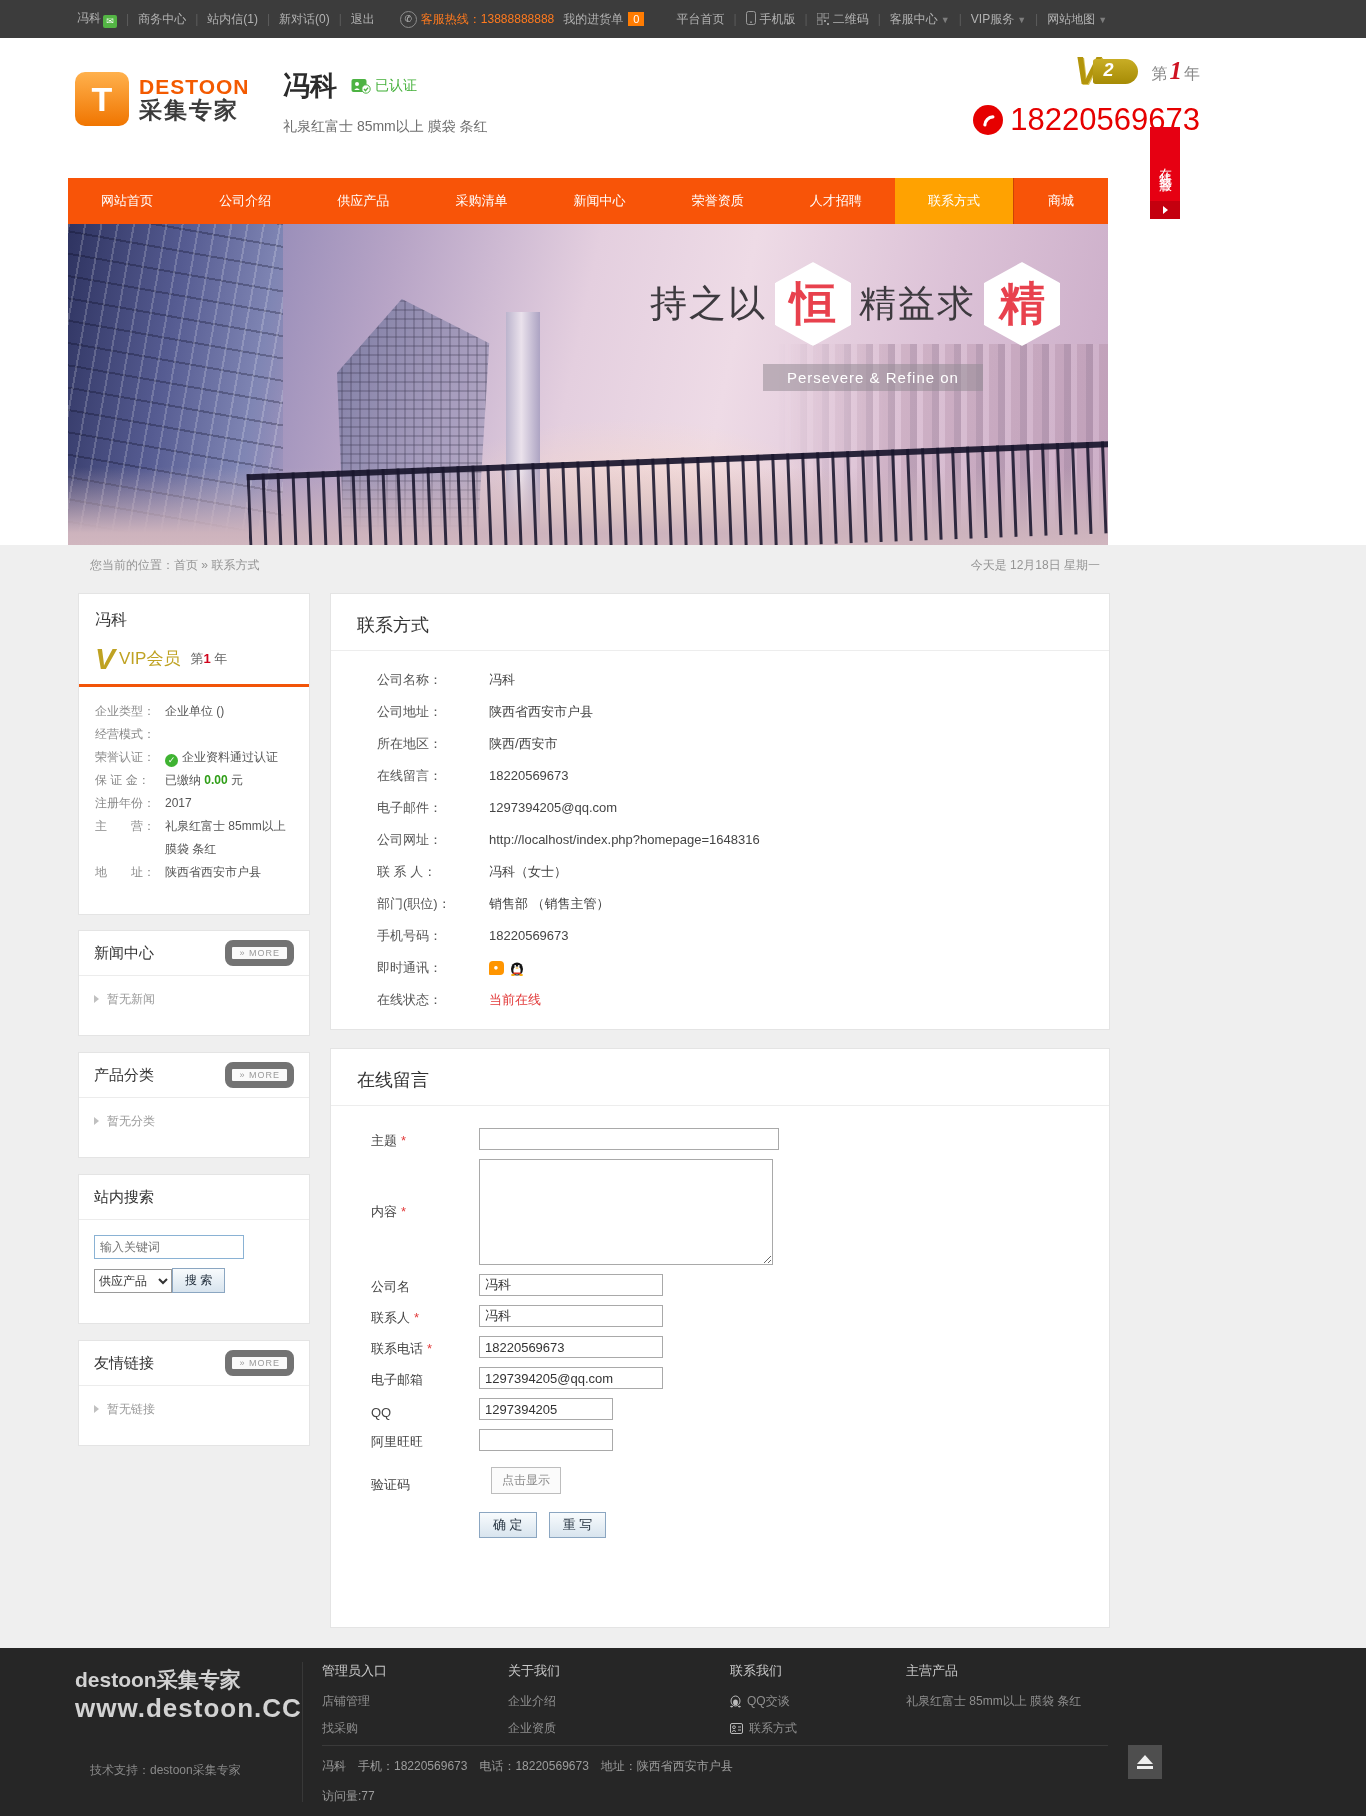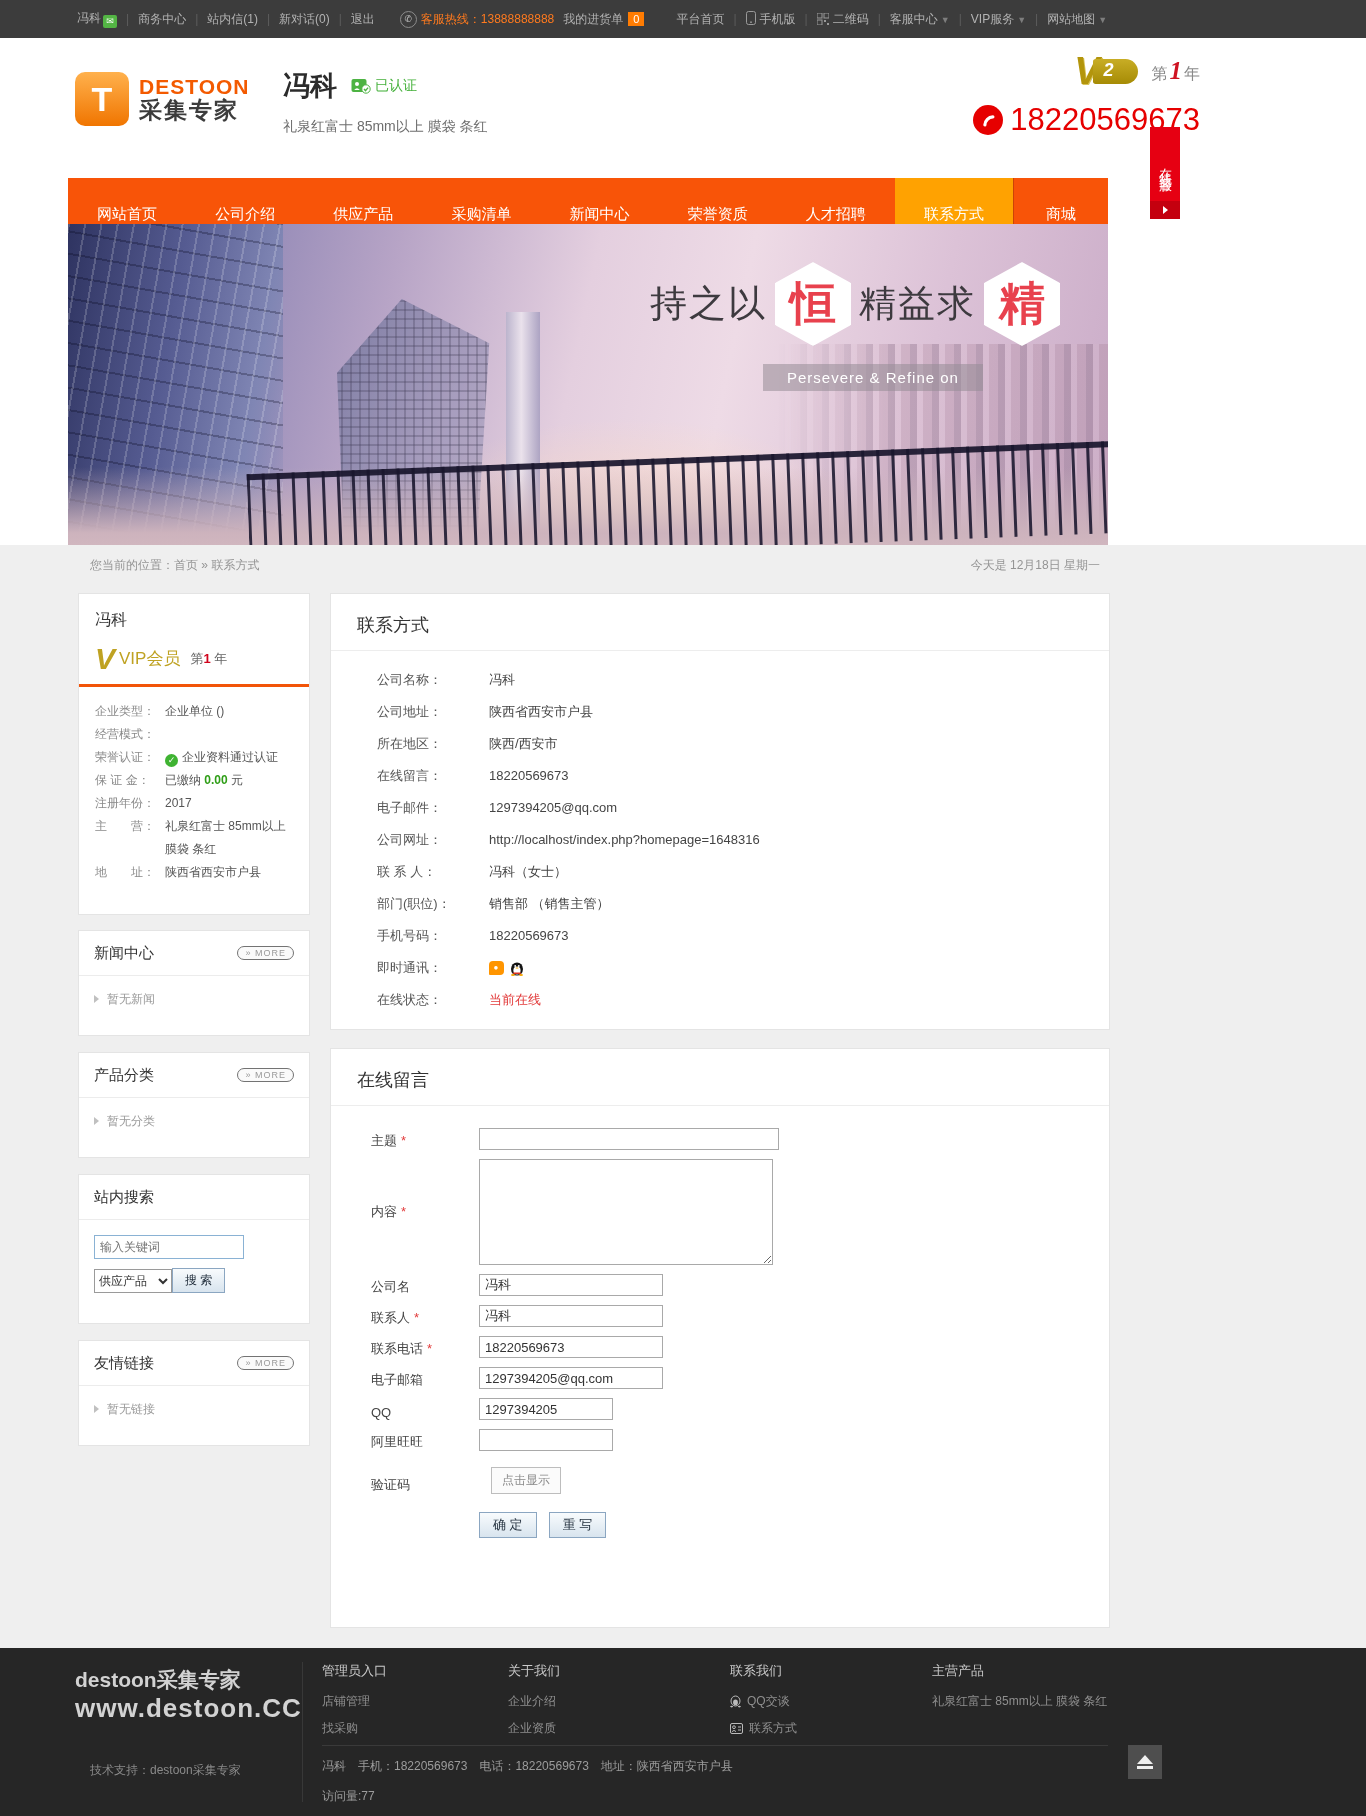--- a/index.html
+++ b/index.html
@@ -35,21 +35,21 @@
   .v2{display:flex;align-items:center;font-style:italic;font-weight:bold;}
   .v2-v{color:#b3950c;font-size:38px;line-height:30px;text-shadow:1px 1px 0 #d8c35a;}
   .v2-pill{margin-left:-6px;background:linear-gradient(#c8ad25,#a68b05);color:#fff;font-size:18px;border-radius:3px 14px 14px 3px;padding:1px 24px 3px 10px;}
   .yr{margin-left:14px;color:#8a8a8a;font-size:16px;}
   .yr b{color:#cf1322;font-size:25px;font-style:italic;font-family:"Liberation Serif","DejaVu Serif",serif;margin:0 2px;}
   .phonerow{display:flex;align-items:center;justify-content:flex-end;margin-top:16px;}
   .ph-ic{width:30px;height:30px;border-radius:50%;background:#e60000;display:flex;align-items:center;justify-content:center;margin-right:7px;}
   .ph-num{color:#e60000;font-size:31px;letter-spacing:0;}
   
   .nav{position:absolute;top:178px;left:68px;width:1040px;height:46px;background:#f85408;display:flex;}
-  .nav-item{flex:1;display:flex;align-items:flex-end;justify-content:center;color:#fff;font-size:15px;cursor:pointer;white-space:nowrap;}
+  .nav-item{flex:1;display:flex;align-items:center;justify-content:center;color:#fff;font-size:13px;cursor:pointer;white-space:nowrap;}
   .nav-item.active{background:#ffa201;}
   .nav-item.shop{flex:0 0 94px;border-left:1px solid rgba(0,0,0,0.18);}
   
   .banner{position:absolute;top:224px;left:68px;width:1040px;height:353px;overflow:hidden;
     background:linear-gradient(102deg,#5e6096 0%,#8d85b4 14%,#b7a4c6 30%,#e4cfdf 48%,#eedbe6 62%,#dcc2d7 80%,#c9abc7 100%);}
   .bn-glow{position:absolute;left:30%;top:55%;width:500px;height:260px;background:radial-gradient(closest-side,rgba(255,235,205,0.95),rgba(255,220,190,0.35) 55%,transparent);}
   .bn-bld-l{position:absolute;left:0;top:0;width:215px;height:321px;
     background:linear-gradient(100deg,#2e3360 0%,#565c92 45%,#8086b4 80%,transparent 100%);}
   .bn-bld-l:after{content:"";position:absolute;inset:0;background:repeating-linear-gradient(100deg,rgba(255,255,255,0.18) 0 2px,transparent 2px 16px),repeating-linear-gradient(10deg,rgba(0,0,20,0.25) 0 2px,transparent 2px 22px);}
   .bn-bld-c{position:absolute;left:255px;top:75px;width:175px;height:246px;clip-path:polygon(12% 100%,8% 30%,45% 0,95% 18%,88% 100%);background:linear-gradient(115deg,#6a6f96,#9a94b6 60%,#b4a9c4);opacity:0.75;}
@@ -80,21 +80,21 @@
   .vip-yr{margin-left:10px;font-size:13px;color:#666;}
   .vip-yr b{color:#d0021b;}
   .orange-line{height:3px;background:#f25408;margin:14px -16px 13px -16px;}
   .f-row{display:flex;font-size:12px;line-height:23px;}
   .f-label{flex:none;width:70px;color:#8a8a8a;}
   .f-val{flex:1;color:#555;}
   .green-amt{color:#2f9e17;font-weight:bold;}
   .chk{display:inline-block;width:13px;height:13px;border-radius:50%;background:#3fb332;color:#fff;font-size:9px;line-height:13px;text-align:center;margin-right:4px;vertical-align:-2px;}
   .card-hd{height:44px;display:flex;align-items:center;justify-content:space-between;padding:0 15px;border-bottom:1px solid #ececec;}
   .card-hd-t{font-size:15px;color:#333;}
-  .more{font-size:9px;color:#9a9a9a;border:1px solid #737373;border-radius:8px;padding:1px 7px;letter-spacing:1px;cursor:pointer;background:#fafafa;white-space:nowrap;}
+  .more{font-size:9px;color:#9a9a9a;border:7px solid #737373;border-radius:8px;padding:1px 7px;letter-spacing:1px;cursor:pointer;background:#fafafa;white-space:nowrap;}
   .card-bd{padding:15px;font-size:12px;color:#9a9a9a;}
   .tri{display:inline-block;width:0;height:0;border-left:5px solid #c0c0c0;border-top:4px solid transparent;border-bottom:4px solid transparent;margin-right:8px;}
   .card2{top:930px;height:106px;}
   .card3{top:1052px;height:106px;}
   .card4{top:1174px;height:150px;}
   .card5{top:1340px;height:106px;}
   .srch-input{width:138px;height:22px;border:1px solid #8ab2d4;font-size:12px;padding:0 5px;color:#555;outline:none;}
   .srch-row2{margin-top:9px;display:flex;align-items:center;}
   .srch-sel{height:24px;font-size:12px;border:1px solid #9a9a9a;background:#fff;color:#333;width:78px;}
   .btn-classic{border:1px solid #8ba6c1;background:linear-gradient(#f8fbfd,#d8e4ee);font-size:12px;padding:3px 12px;color:#1f2c3a;cursor:pointer;}
@@ -127,21 +127,21 @@
   .btnrow .btn-classic{margin-left:0;margin-right:12px;padding:3px 13px;font-size:13px;}
   .btn-indent{width:108px;flex:none;}
   
   .footer{position:absolute;top:1648px;left:0;width:1366px;height:168px;background:#262626;font-size:12px;color:#9a9a9a;}
   .f-brand{position:absolute;left:75px;top:20px;color:#d2d2d2;font-weight:bold;line-height:1.18;}
   .f-b1{font-size:21px;}
   .f-b2{font-size:26px;letter-spacing:1px;}
   .f-support{position:absolute;left:90px;top:114px;color:#8a8a8a;}
   .f-vline{position:absolute;left:302px;top:14px;height:140px;border-left:1px solid #383838;}
   .f-col{position:absolute;top:14px;}
-  .f-c1{left:322px;}.f-c2{left:508px;}.f-c3{left:730px;}.f-c4{left:932px;}
+  .f-c1{left:322px;}.f-c2{left:508px;}.f-c3{left:730px;}.f-c4{left:906px;}
   .f-col-t{color:#cacaca;font-size:13px;margin-bottom:13px;}
   .f-link{display:flex;align-items:center;margin-bottom:10px;color:#8f8f8f;cursor:pointer;white-space:nowrap;}
   .f-link svg{margin-right:6px;}
   .f-text{color:#8f8f8f;white-space:nowrap;}
   .f-div{position:absolute;left:322px;width:786px;top:97px;border-top:1px solid #3a3a3a;}
   .f-info{position:absolute;left:322px;top:110px;color:#9c9c9c;}
   .f-visits{position:absolute;left:322px;top:140px;color:#9c9c9c;}
   .btt{position:absolute;left:1128px;top:97px;width:34px;height:34px;background:#4e4e4e;cursor:pointer;display:flex;flex-direction:column;align-items:center;justify-content:center;}
   .btt-arrow{width:0;height:0;border-left:8px solid transparent;border-right:8px solid transparent;border-bottom:9px solid #efefef;}
   .btt-bar{width:16px;height:3px;background:#efefef;margin-top:2px;}

